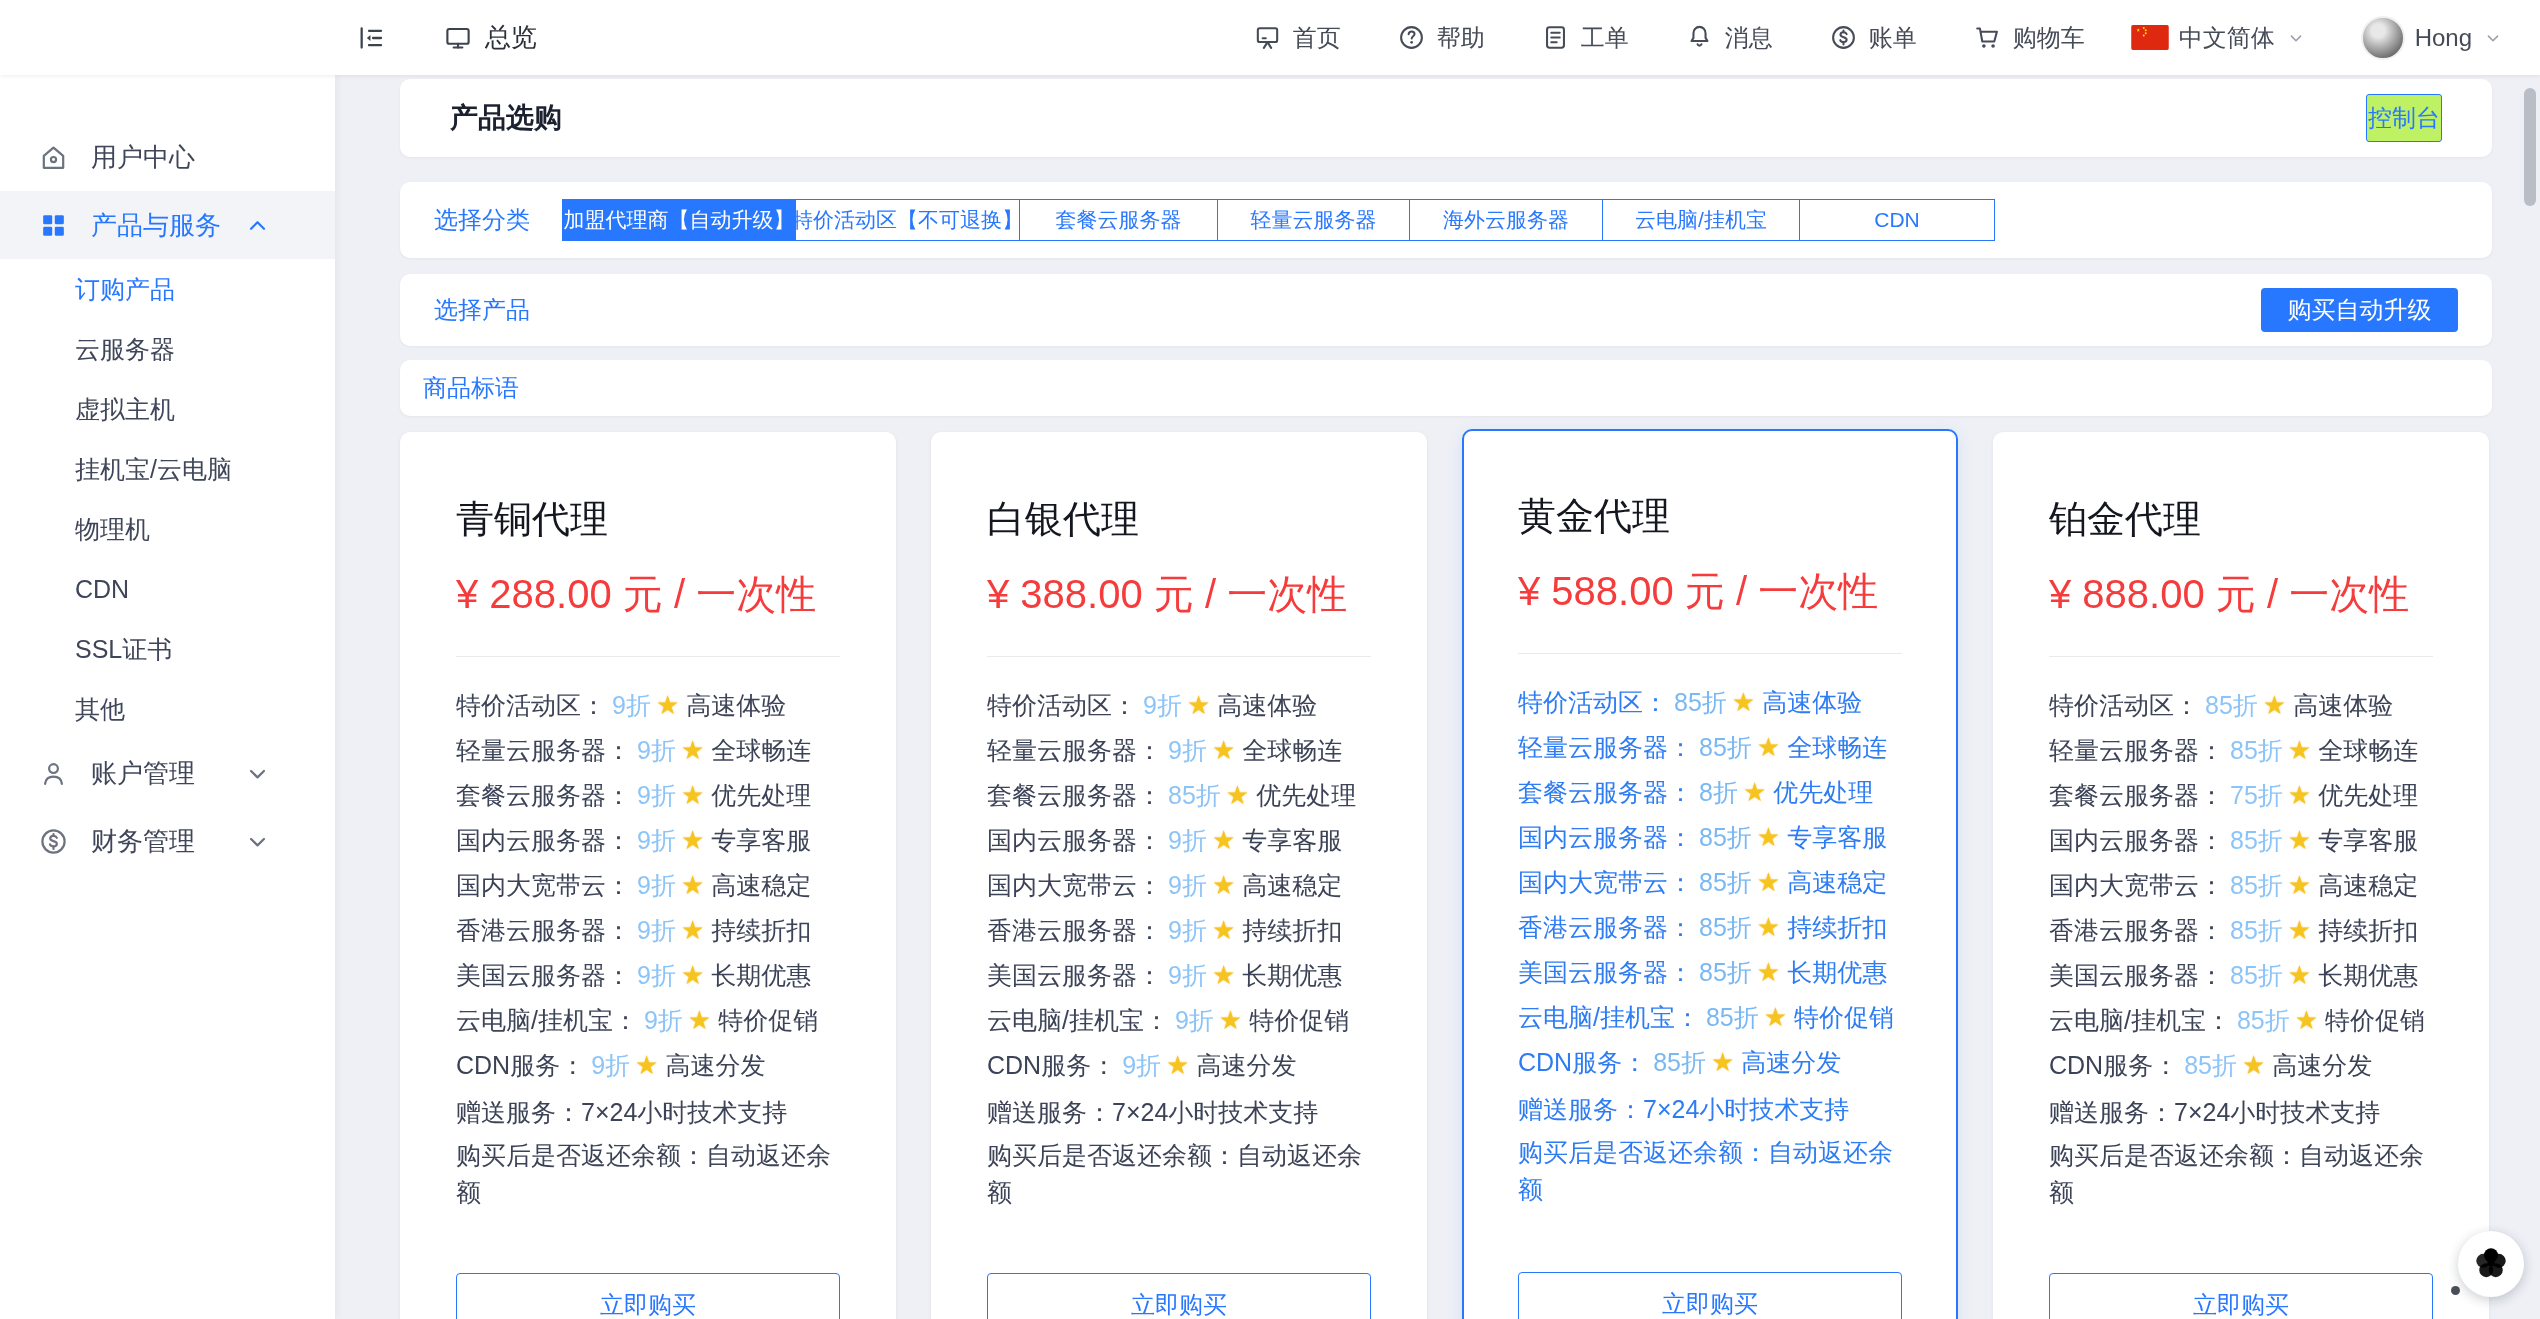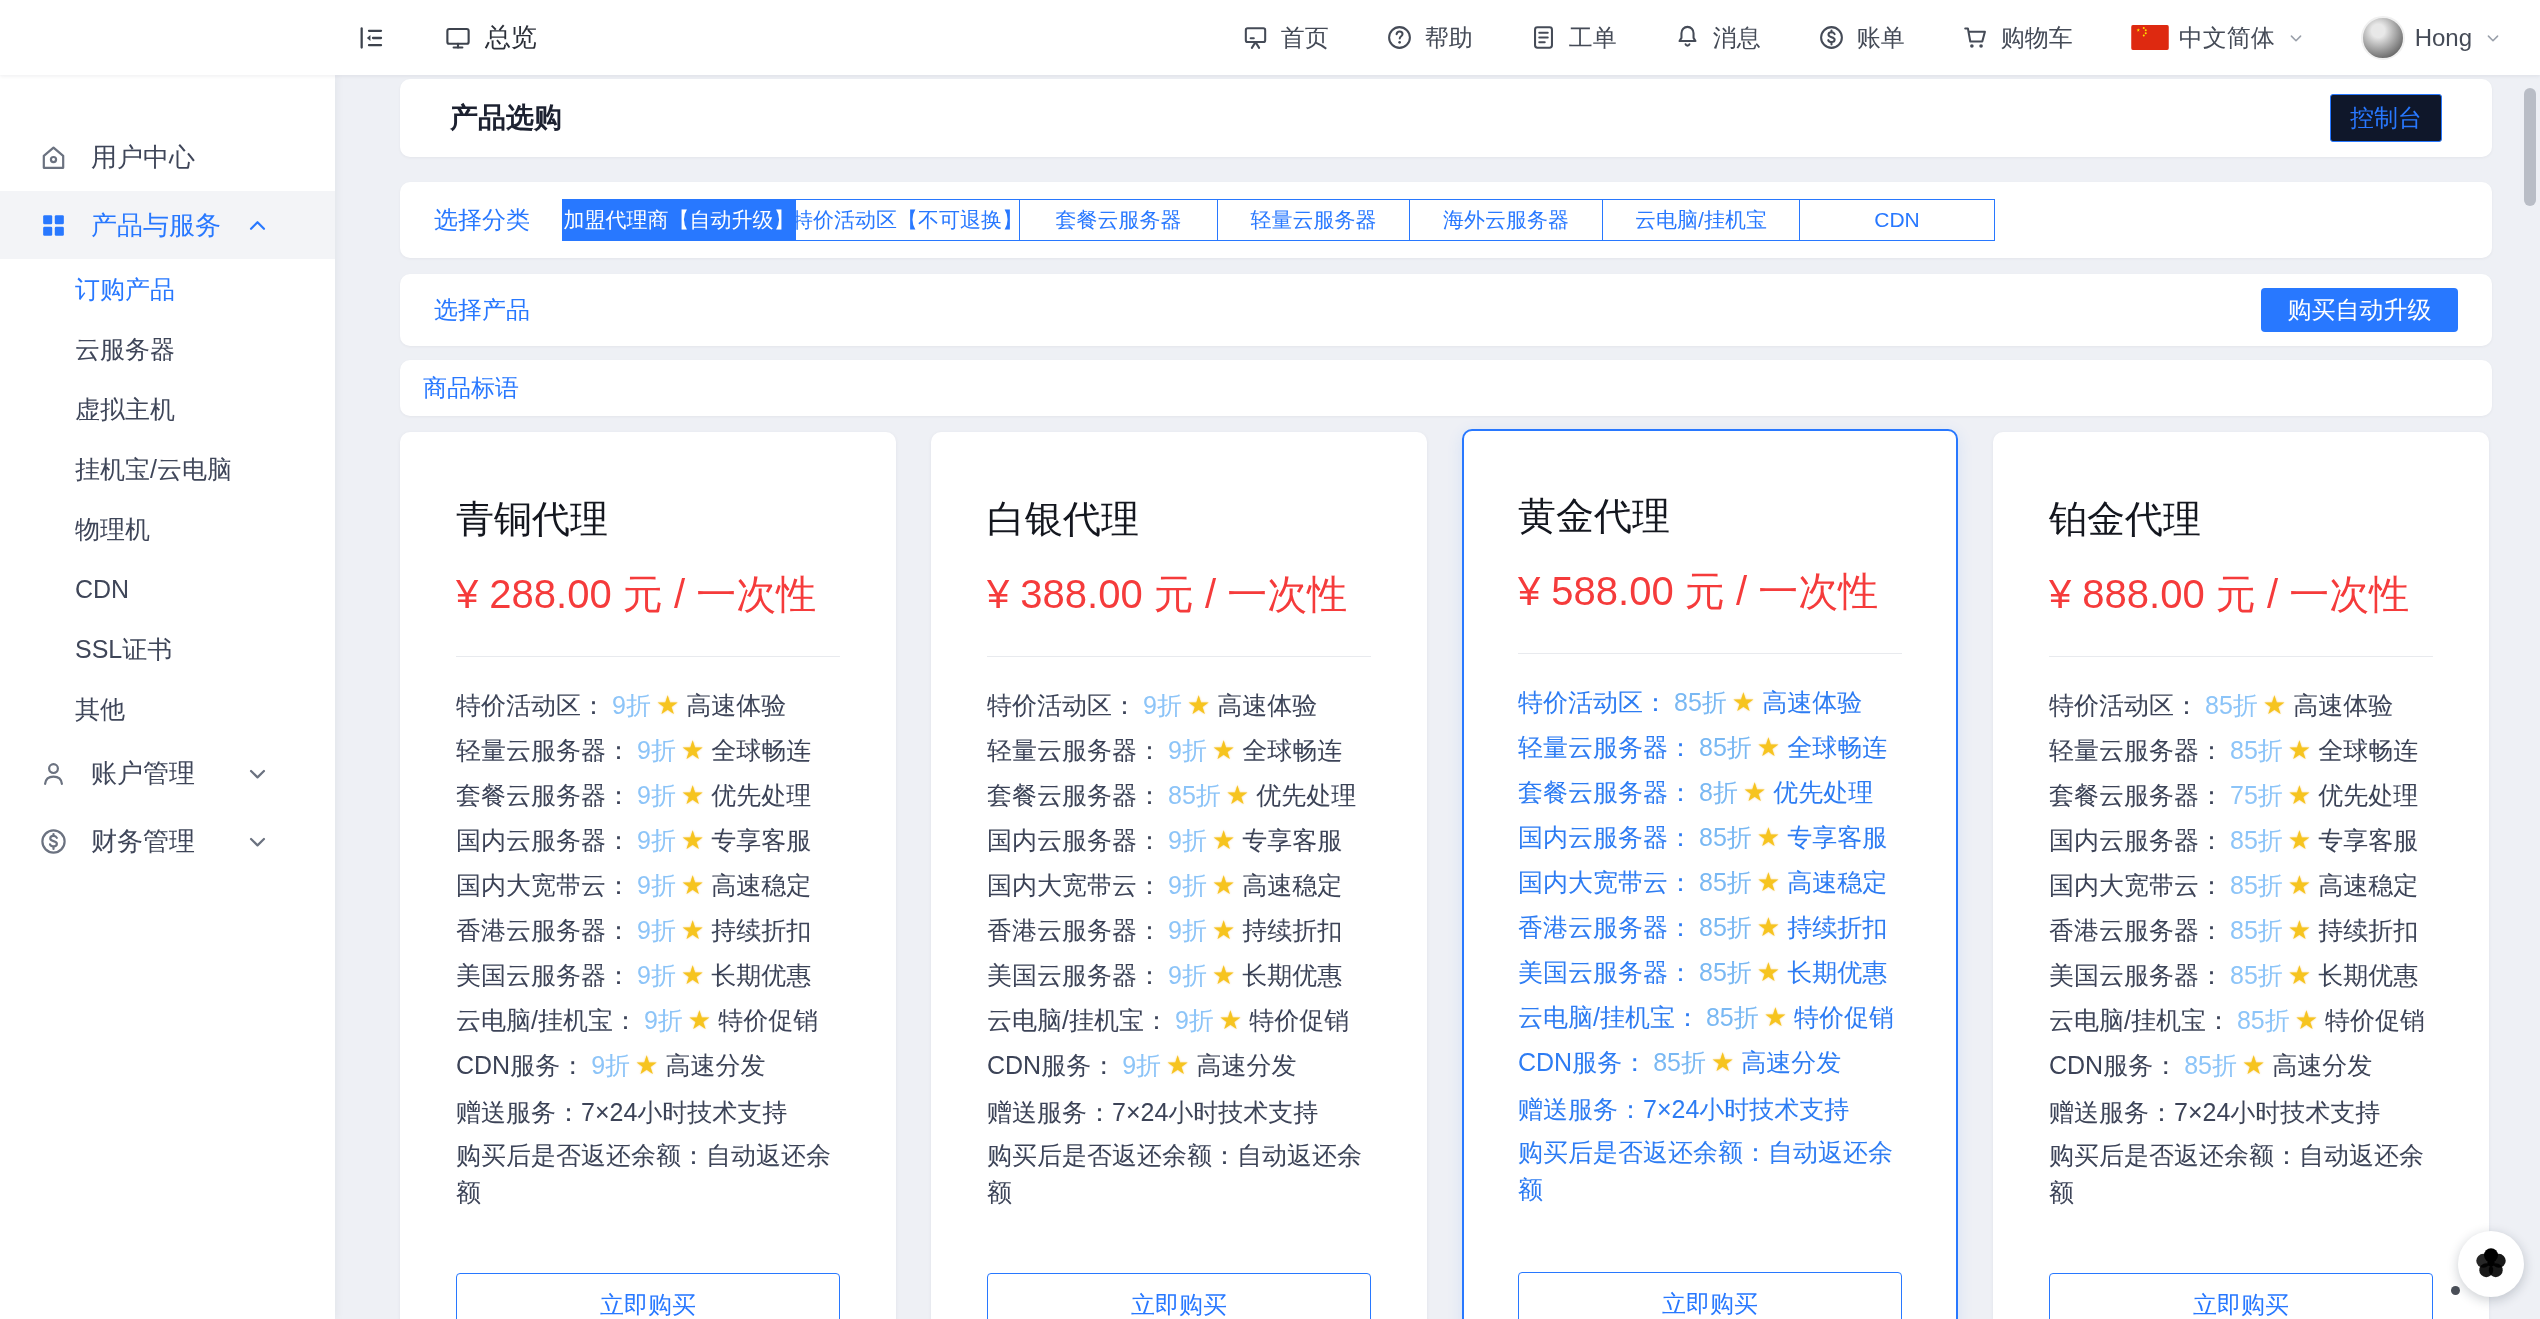--- a/index.html
+++ b/index.html
@@ -11,21 +11,21 @@
     box-shadow:0 1px 4px rgba(20,30,50,.08); z-index:30; display:flex; align-items:center; }
   .tb-left { display:flex; align-items:center; }
   .collapse-btn { margin-left:355px; width:32px; height:32px; color:#3d434d; cursor:pointer; }
   .overview { display:flex; align-items:center; gap:12px; margin-left:56px; color:#2b2f38;
     font-size:26px; font-weight:500; }
   .overview .icon { width:30px; height:30px; color:#3d434d; }
   .tb-right { margin-left:auto; display:flex; align-items:center; margin-right:36px; }
   .tb-item { display:flex; align-items:center; gap:11px; color:#454b57; font-size:24px;
     margin-left:56px; cursor:pointer; white-space:nowrap; }
   .tb-item .icon { width:29px; height:29px; color:#454b57; }
-  .lang { display:flex; align-items:center; gap:10px; margin-left:58px; font-size:24px; color:#454b57; cursor:pointer;}
+  .lang { display:flex; align-items:center; gap:10px; margin-left:46px; font-size:24px; color:#454b57; cursor:pointer;}
   .flag { width:38px; height:25px; border-radius:2px; overflow:hidden; flex:0 0 auto; }
   .chev { width:22px; height:22px; color:#9aa0aa; }
   .usr { display:flex; align-items:center; gap:10px; margin-left:54px; font-size:24px; color:#454b57; cursor:pointer;}
   .avatar { width:44px; height:44px; border-radius:50%;
     background:radial-gradient(circle at 38% 32%, #e8e8e8 0 18%, #b9b9b9 40%, #6f6f6f 75%, #4a4a4a);
     border:2px solid #f0f0f0; }
 
   
   .sidebar { position:absolute; left:0; top:75px; bottom:0; width:335px; background:#fff;
     box-shadow:2px 0 8px rgba(20,30,50,.05); z-index:20; padding-top:48px; }
@@ -40,22 +40,22 @@
   .side-subitem { height:60px; display:flex; align-items:center; padding-left:75px;
     color:#3f4659; font-size:25px; cursor:pointer; }
   .side-subitem.active { color:#2878ff; }
 
   
   .main { position:absolute; left:335px; top:75px; right:0; bottom:0; background:#eef0f5;
     overflow:hidden; padding:4px 48px 0 65px; }
   .panel { background:#fff; border-radius:10px; box-shadow:0 1px 3px rgba(30,40,60,.05); }
   .panel.head { height:78px; display:flex; align-items:center; padding:0 50px; }
   .page-title { font-size:28px; font-weight:700; color:#1c2130; }
-  .console-btn { margin-left:auto; width:112px; height:48px; border:1px solid #2878ff; border-radius:3px;
-    background:#0f172a; color:#2878ff; font-size:24px; display:flex; align-items:center; justify-content:center; cursor:pointer;}
+  .console-btn { margin-left:auto; width:76px; height:48px; border:1px solid #2878ff; border-radius:3px;
+    background:#bef264; color:#2878ff; font-size:24px; display:flex; align-items:center; justify-content:center; cursor:pointer;}
   .panel.cats { height:76px; margin-top:25px; display:flex; align-items:center; padding:0 34px; }
   .row-label { color:#2878ff; font-size:24px; margin-right:32px; white-space:nowrap; }
   .tabs { display:flex; height:42px; }
   .tab { border:1px solid #2878ff; background:#fff; color:#2878ff; font-size:21px;
     display:flex; align-items:center; justify-content:center; white-space:nowrap;
     margin-left:-1px; cursor:pointer; padding:0 4px; }
   .tab:first-child { margin-left:0; }
   .tab.active { background:#2878ff; color:#fff; z-index:2; }
   .panel.prod { height:72px; margin-top:16px; display:flex; align-items:center; padding:0 34px;justify-content:space-between; }
   .buy-upgrade { width:197px; height:44px; background:#2878ff; color:#fff; font-size:24px;

